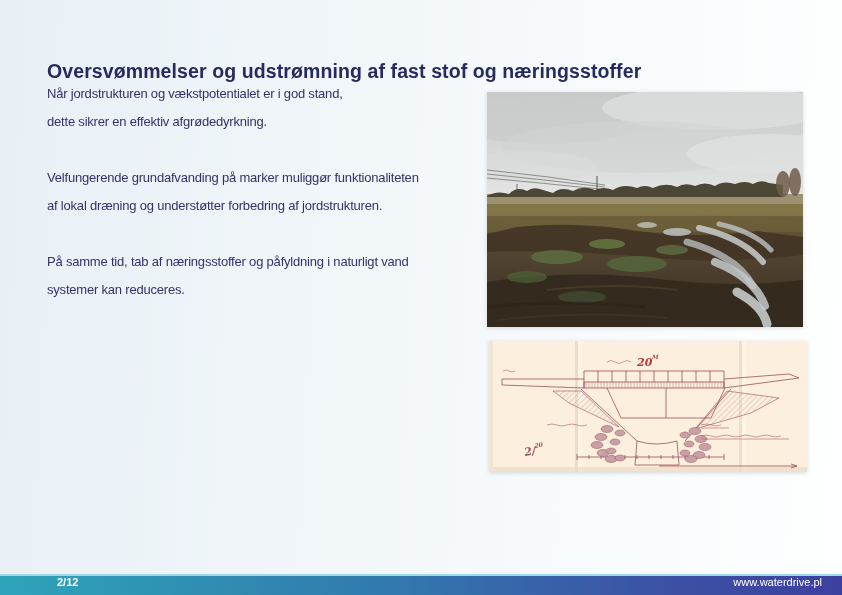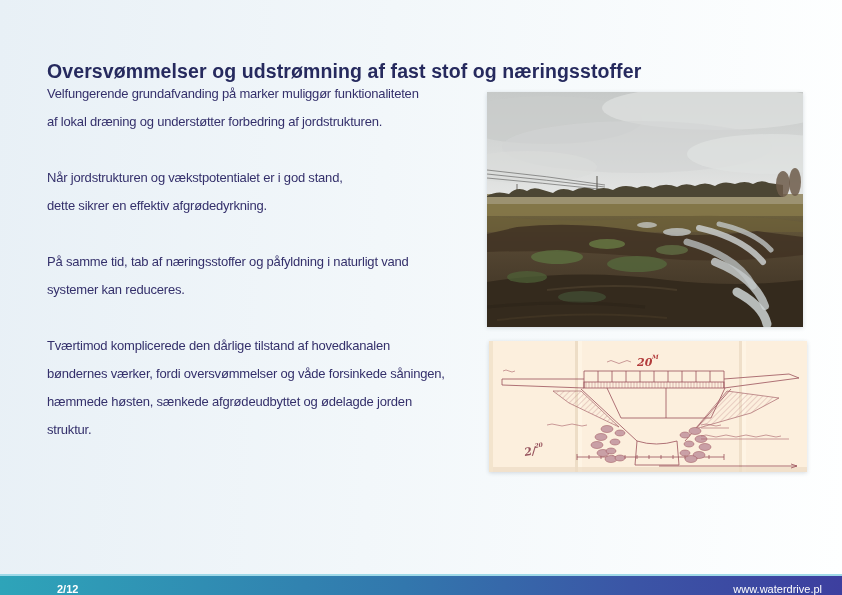--- a/index.html
+++ b/index.html
@@ -24,48 +24,44 @@
     color:#34306b;
     white-space:pre;
   }
   .figure{position:absolute;margin:0;box-shadow:0 1px 4px rgba(40,60,90,.18);}
   .figure svg{display:block;}
   .photo{left:487px;top:92px;width:316px;height:235px;}
   .drawing{left:489px;top:341px;width:318px;height:131px;}
   .footer{
     position:absolute;left:0;right:0;bottom:0;height:19px;
     background:linear-gradient(90deg,#2ea4b9 0%,#3277ad 48%,#3b55a6 75%,#3d3f9f 100%);
-    display:flex;justify-content:space-between;align-items:flex-end;
+    display:flex;justify-content:space-between;align-items:flex-start;
     color:#ffffff;font-size:11px;
   }
   .footer::before{
     content:"";position:absolute;left:0;right:0;top:-2px;height:2px;
     background:rgba(150,214,230,0.9);
   }
   .page-indicator{padding-left:57px;font-weight:700;}
   .website{padding-right:20px;font-weight:400;}
 </style>
 </head>
 <body>
 
 <div class="slide">
 
   <h1 class="title">Oversvømmelser og udstrømning af fast stof og næringsstoffer</h1>
 
   <div class="text-block">
+    <p>Når jordstrukturen og vækstpotentialet er i god stand,
+dette sikrer en effektiv afgrødedyrkning.</p>
     <p>Velfungerende grundafvanding på marker muliggør funktionaliteten
 af lokal dræning og understøtter forbedring af jordstrukturen.</p>
-    <p>Når jordstrukturen og vækstpotentialet er i god stand,
-dette sikrer en effektiv afgrødedyrkning.</p>
     <p>På samme tid, tab af næringsstoffer og påfyldning i naturligt vand
 systemer kan reduceres.</p>
-    <p>Tværtimod komplicerede den dårlige tilstand af hovedkanalen
-bøndernes værker, fordi oversvømmelser og våde forsinkede såningen,
-hæmmede høsten, sænkede afgrødeudbyttet og ødelagde jorden
-struktur.</p>
   </div>
 
   <figure class="figure photo">
     <svg width="316" height="235" viewBox="0 0 316 235" preserveAspectRatio="none">
       <defs>
         <linearGradient id="sky" x1="0" y1="0" x2="0" y2="1">
           <stop offset="0" stop-color="#c6c9c8"></stop>
           <stop offset="0.6" stop-color="#d8dad9"></stop>
           <stop offset="1" stop-color="#e7e8e7"></stop>
         </linearGradient>

